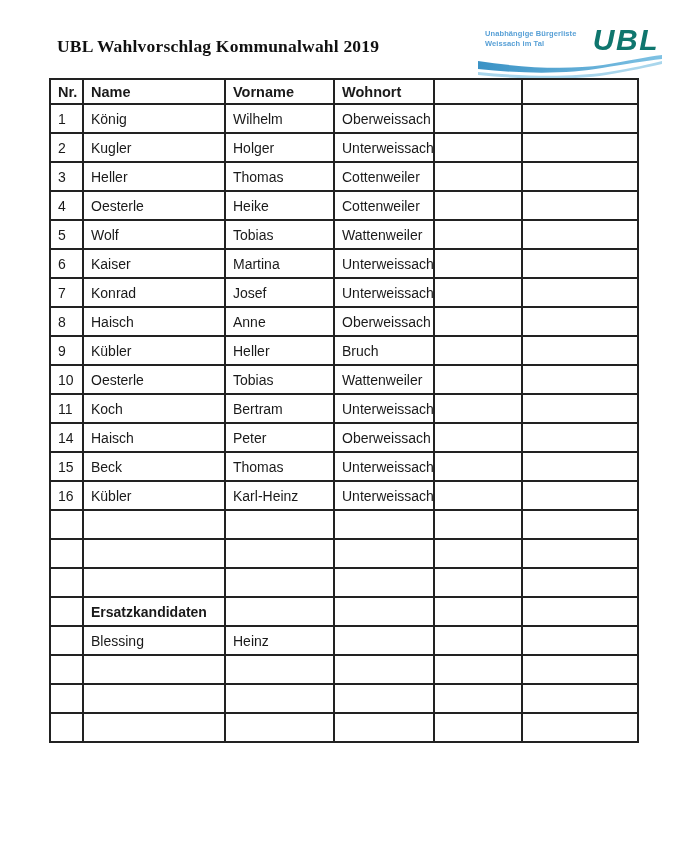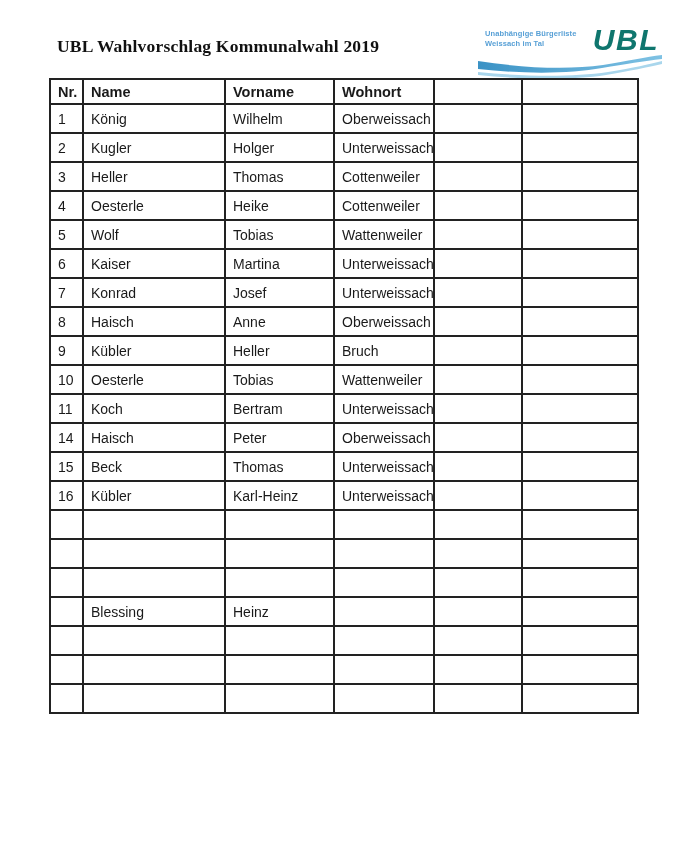--- a/index.html
+++ b/index.html
@@ -260,20 +260,28 @@
         <td></td>
       </tr>
       <tr>
         <td></td>
         <td></td>
         <td></td>
         <td></td>
         <td></td>
         <td></td>
       </tr>
+      <tr class="bold-row">
+        <td></td>
+        <td>Ersatzkandidaten</td>
+        <td></td>
+        <td></td>
+        <td></td>
+        <td></td>
+      </tr>
       <tr>
         <td></td>
         <td>Blessing</td>
         <td>Heinz</td>
         <td></td>
         <td></td>
         <td></td>
       </tr>
       <tr>
         <td></td>

